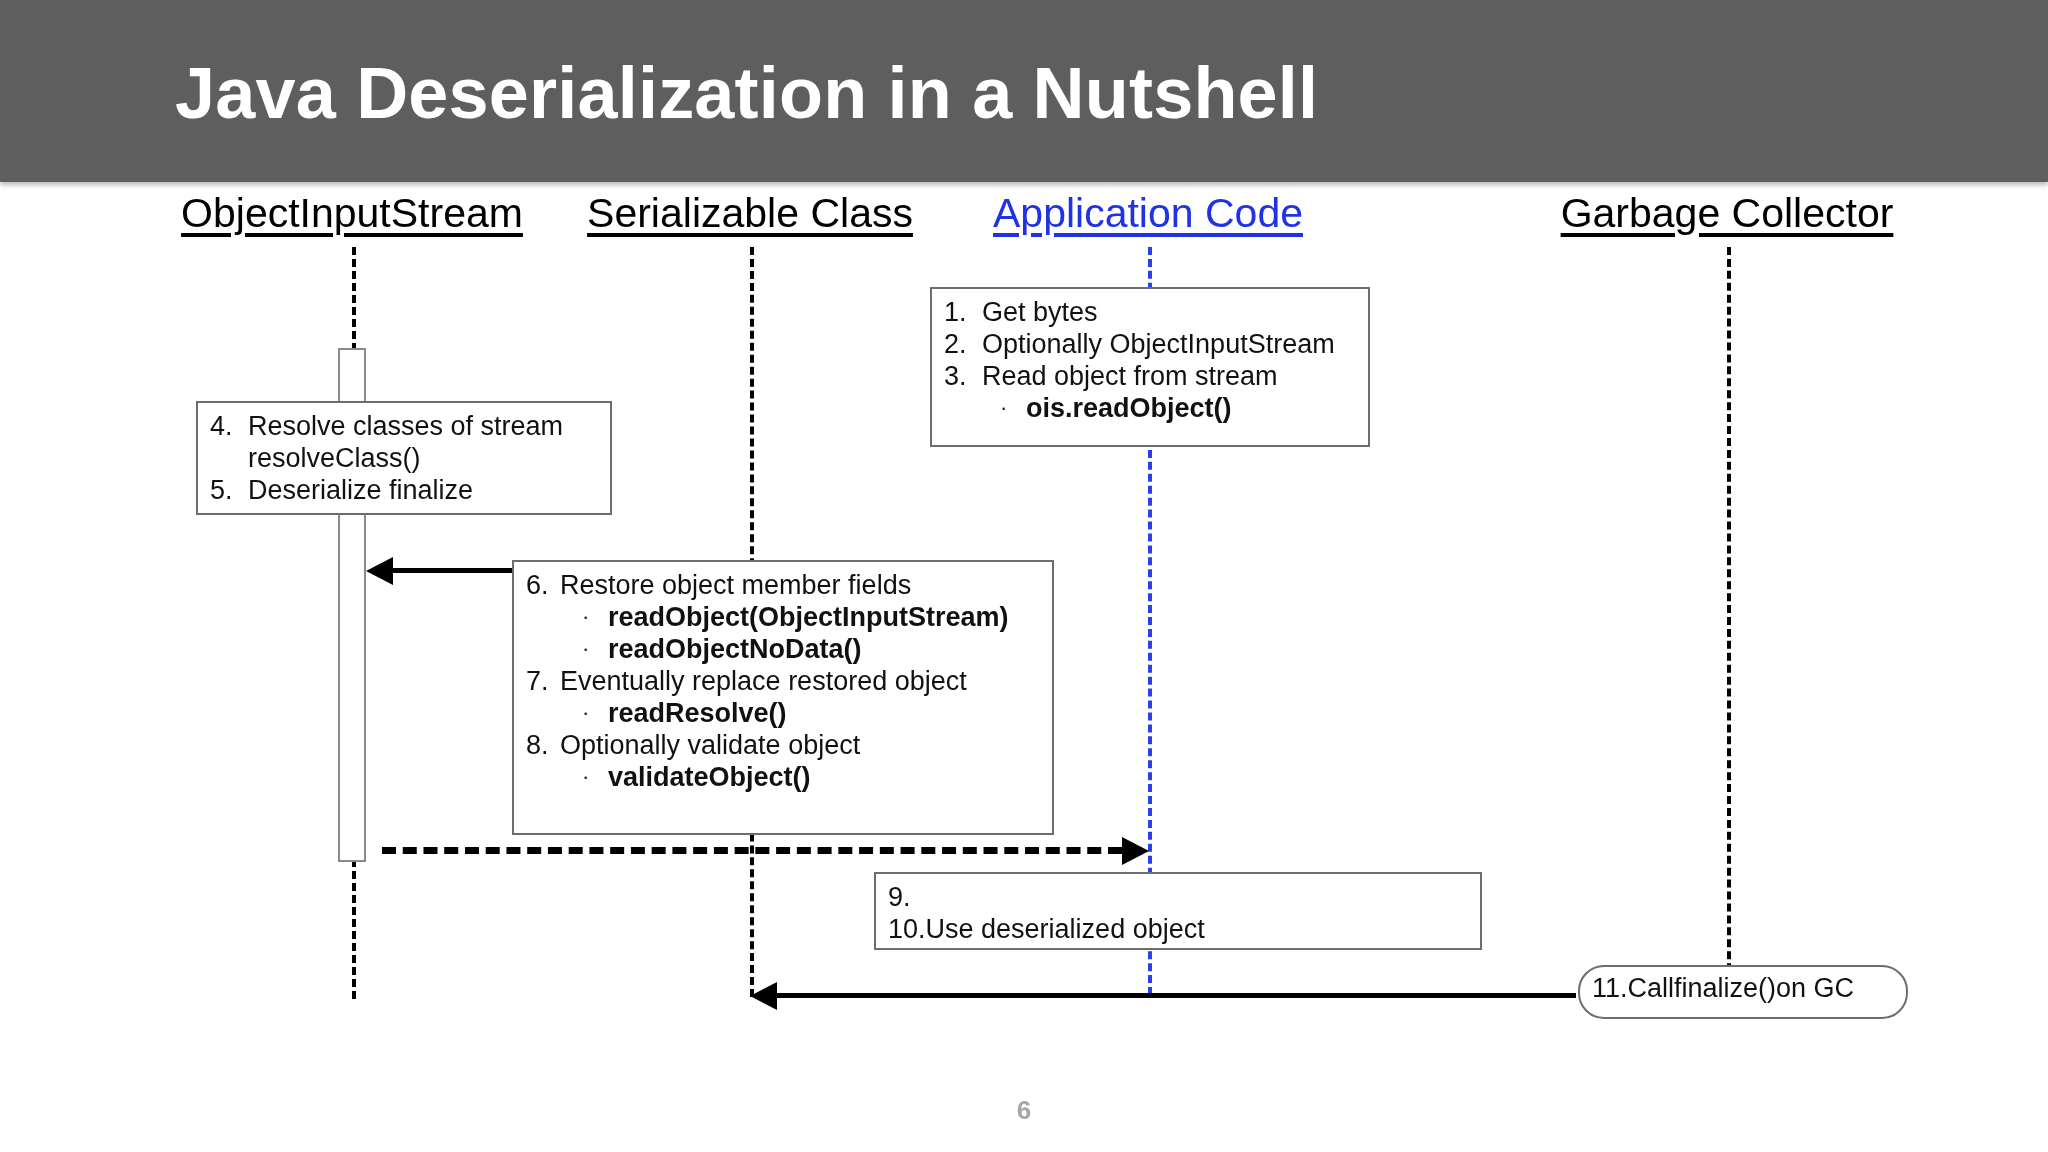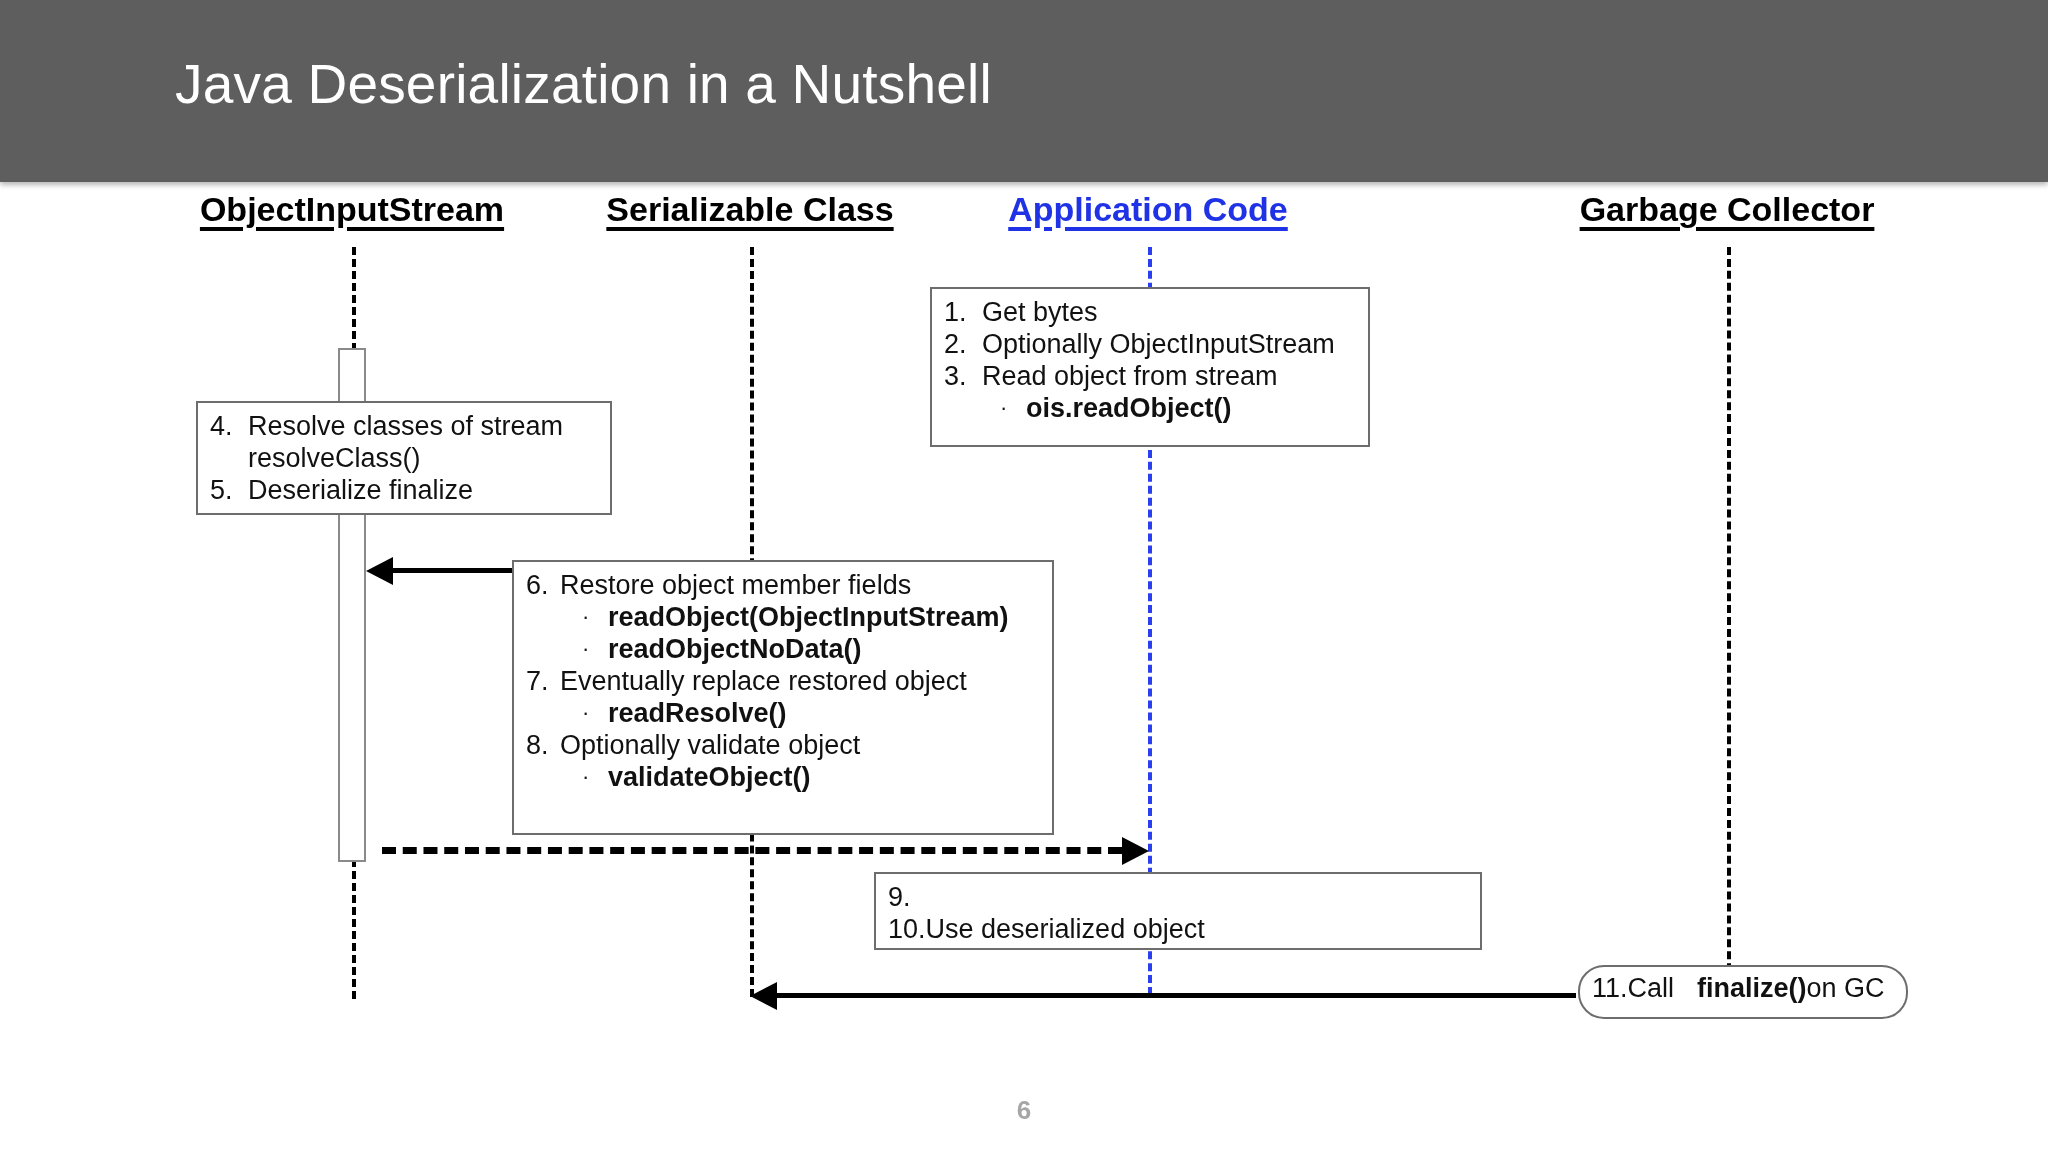--- a/index.html
+++ b/index.html
@@ -22,40 +22,40 @@
     left: 0; top: 0;
     width: 2048px;
     height: 182px;
     background: #5e5e5e;
     box-shadow: 0 3px 5px rgba(0,0,0,0.28);
   }
   #title-text {
     position: absolute;
     left: 175px;
     top: 52px;
-    font-size: 55px;
-    font-weight: normal;
+    font-size: 72px;
+    font-weight: bold;
     color: #ffffff;
     letter-spacing: 0.2px;
     white-space: nowrap;
   }
 
   
   #diagram {
     position: absolute;
     left: 0; top: 182px;
     width: 2048px;
     height: 970px;
   }
 
   
   .col-head {
     position: absolute;
-    font-size: 34px;
-    font-weight: bold;
+    font-size: 41px;
+    font-weight: normal;
     color: #000000;
     text-decoration: underline;
     text-underline-offset: 6px;
     text-decoration-thickness: 4px;
     white-space: nowrap;
     transform: translateX(-50%);
   }
   .col-head.accent {
     color: #1f32e6;
   }
@@ -117,21 +117,21 @@
     font-size: 22px;
     vertical-align: 2px;
   }
   .note-indent-bold {
     padding-left: 38px;
     font-weight: normal;
     padding-top: 2px;
     padding-bottom: 2px;
     white-space: nowrap;
   }
-  .inline-bold { font-weight: bold; margin-left: 23px; }
+  .inline-bold { font-weight: normal; }
 
   
   .arrow-line {
     position: absolute;
     background: #000000;
     height: 5px;
   }
   .arrow-line.dashed {
     background: none;
     border-top: 7px dashed #000000;

